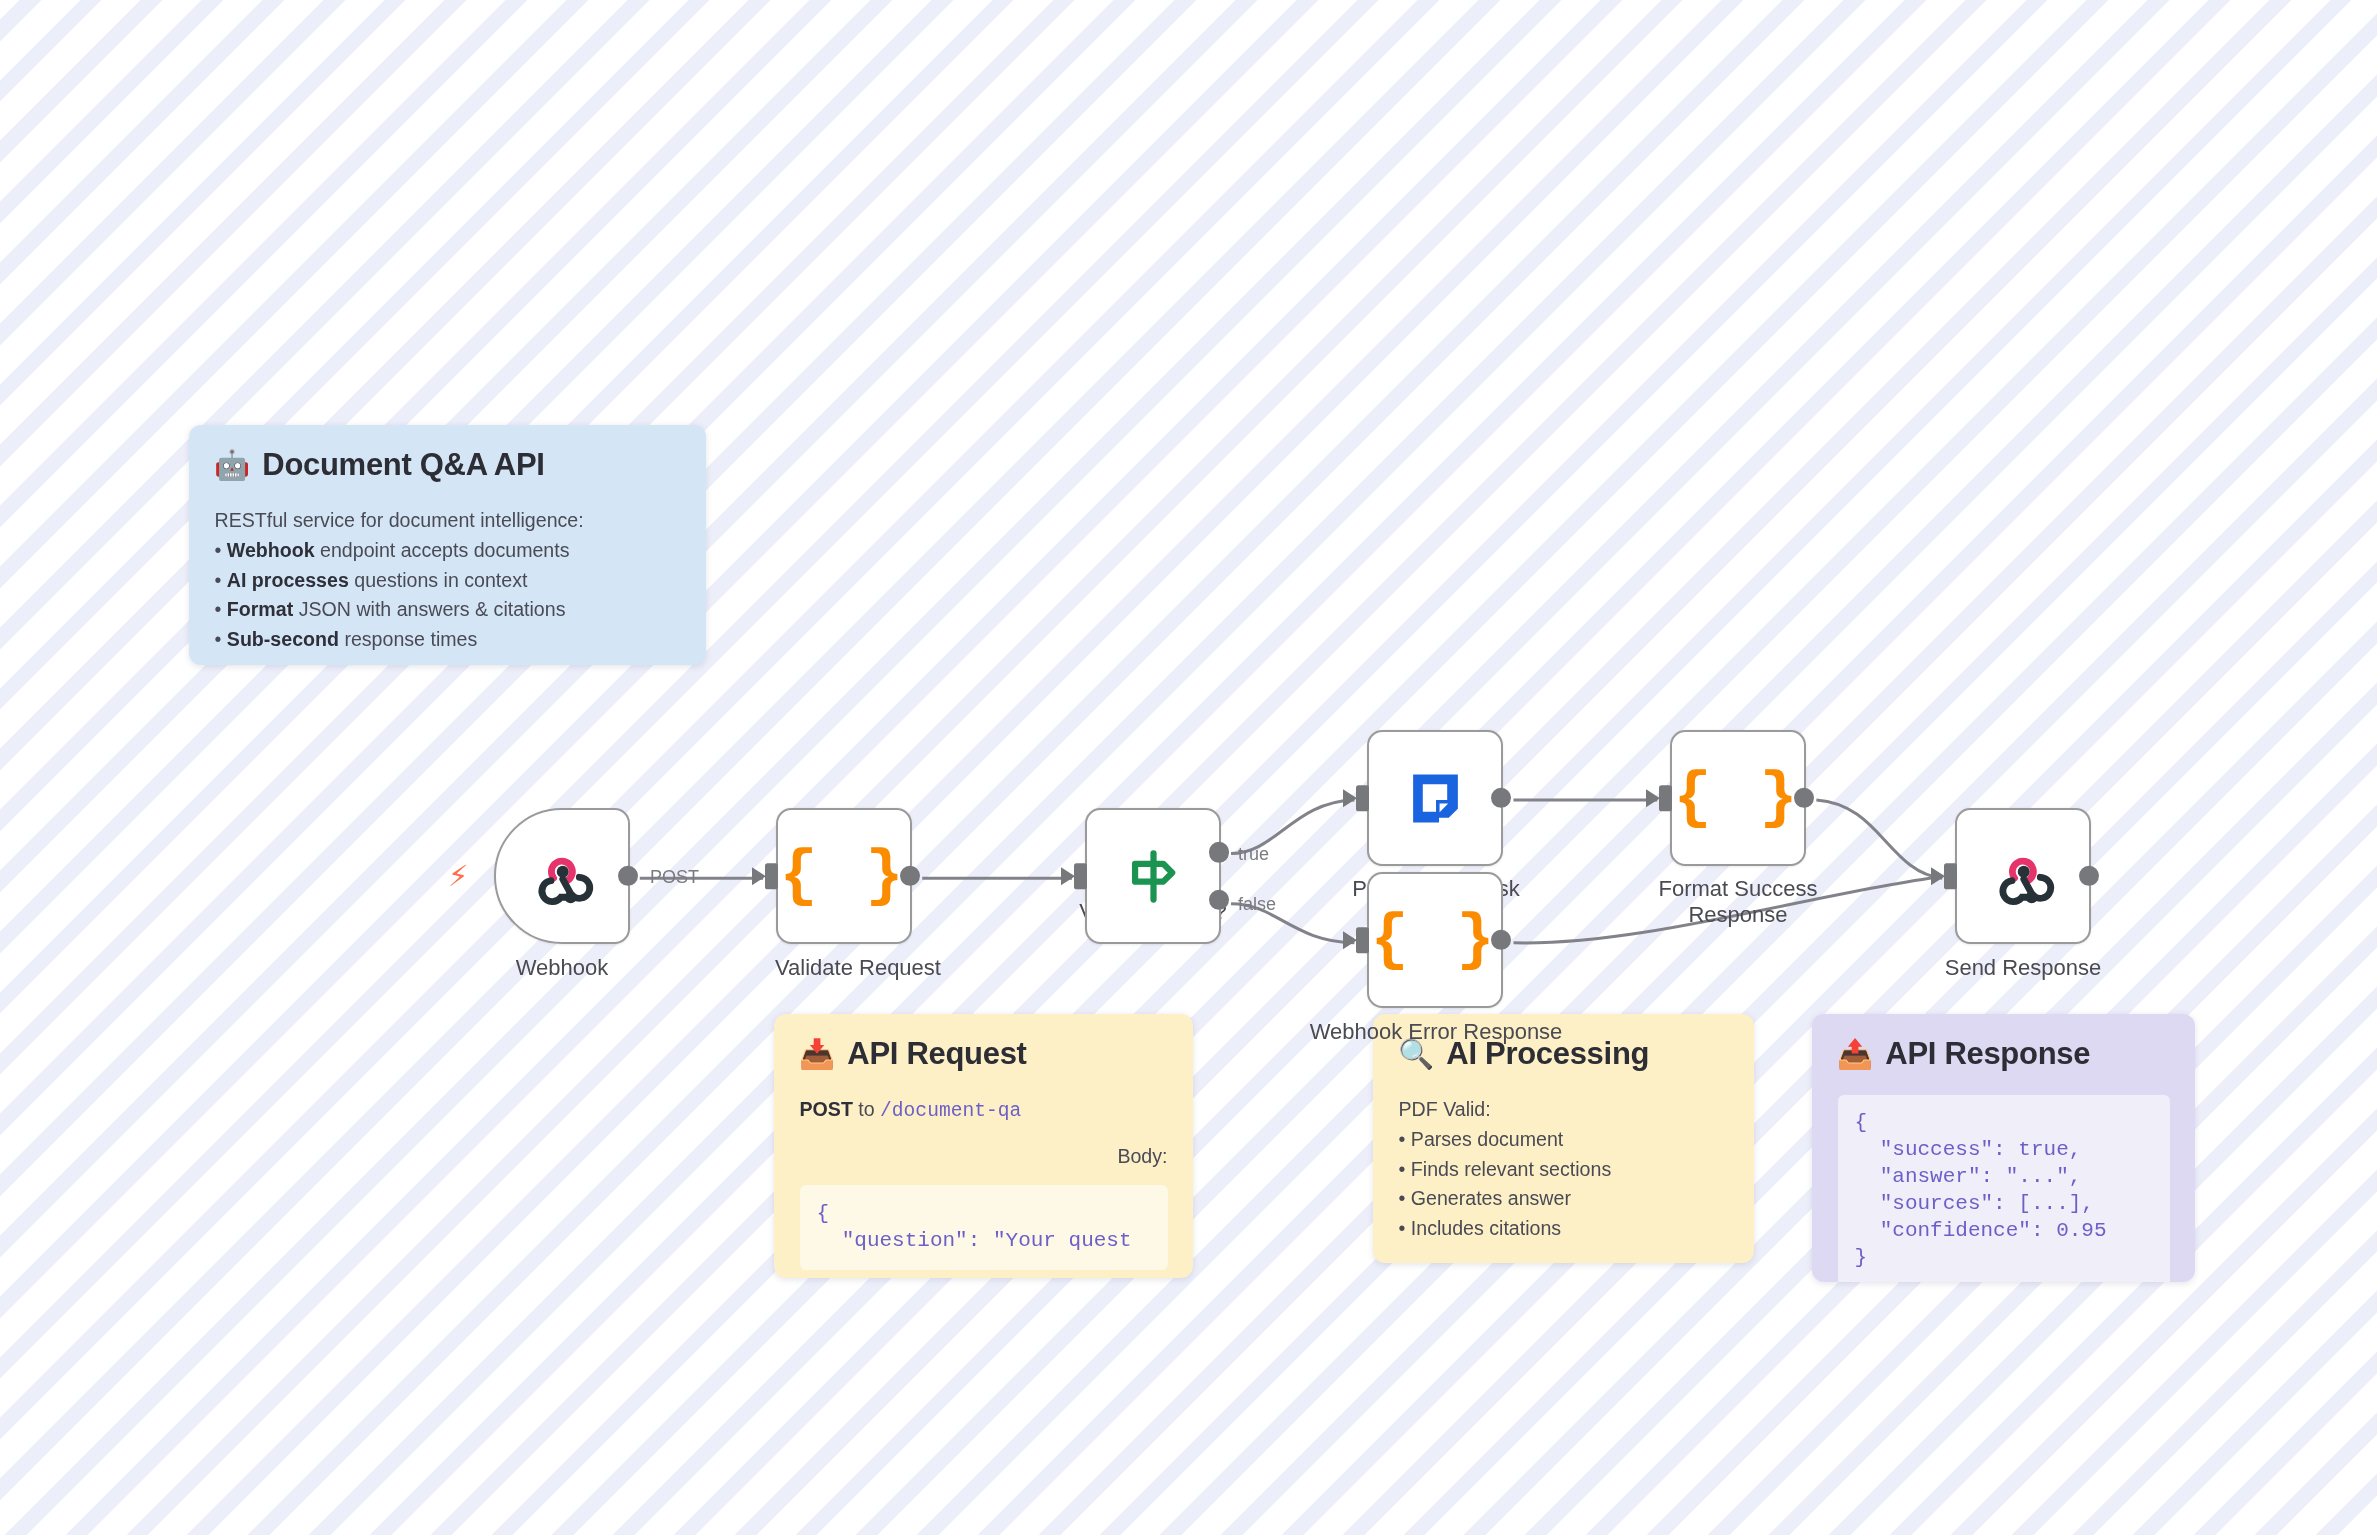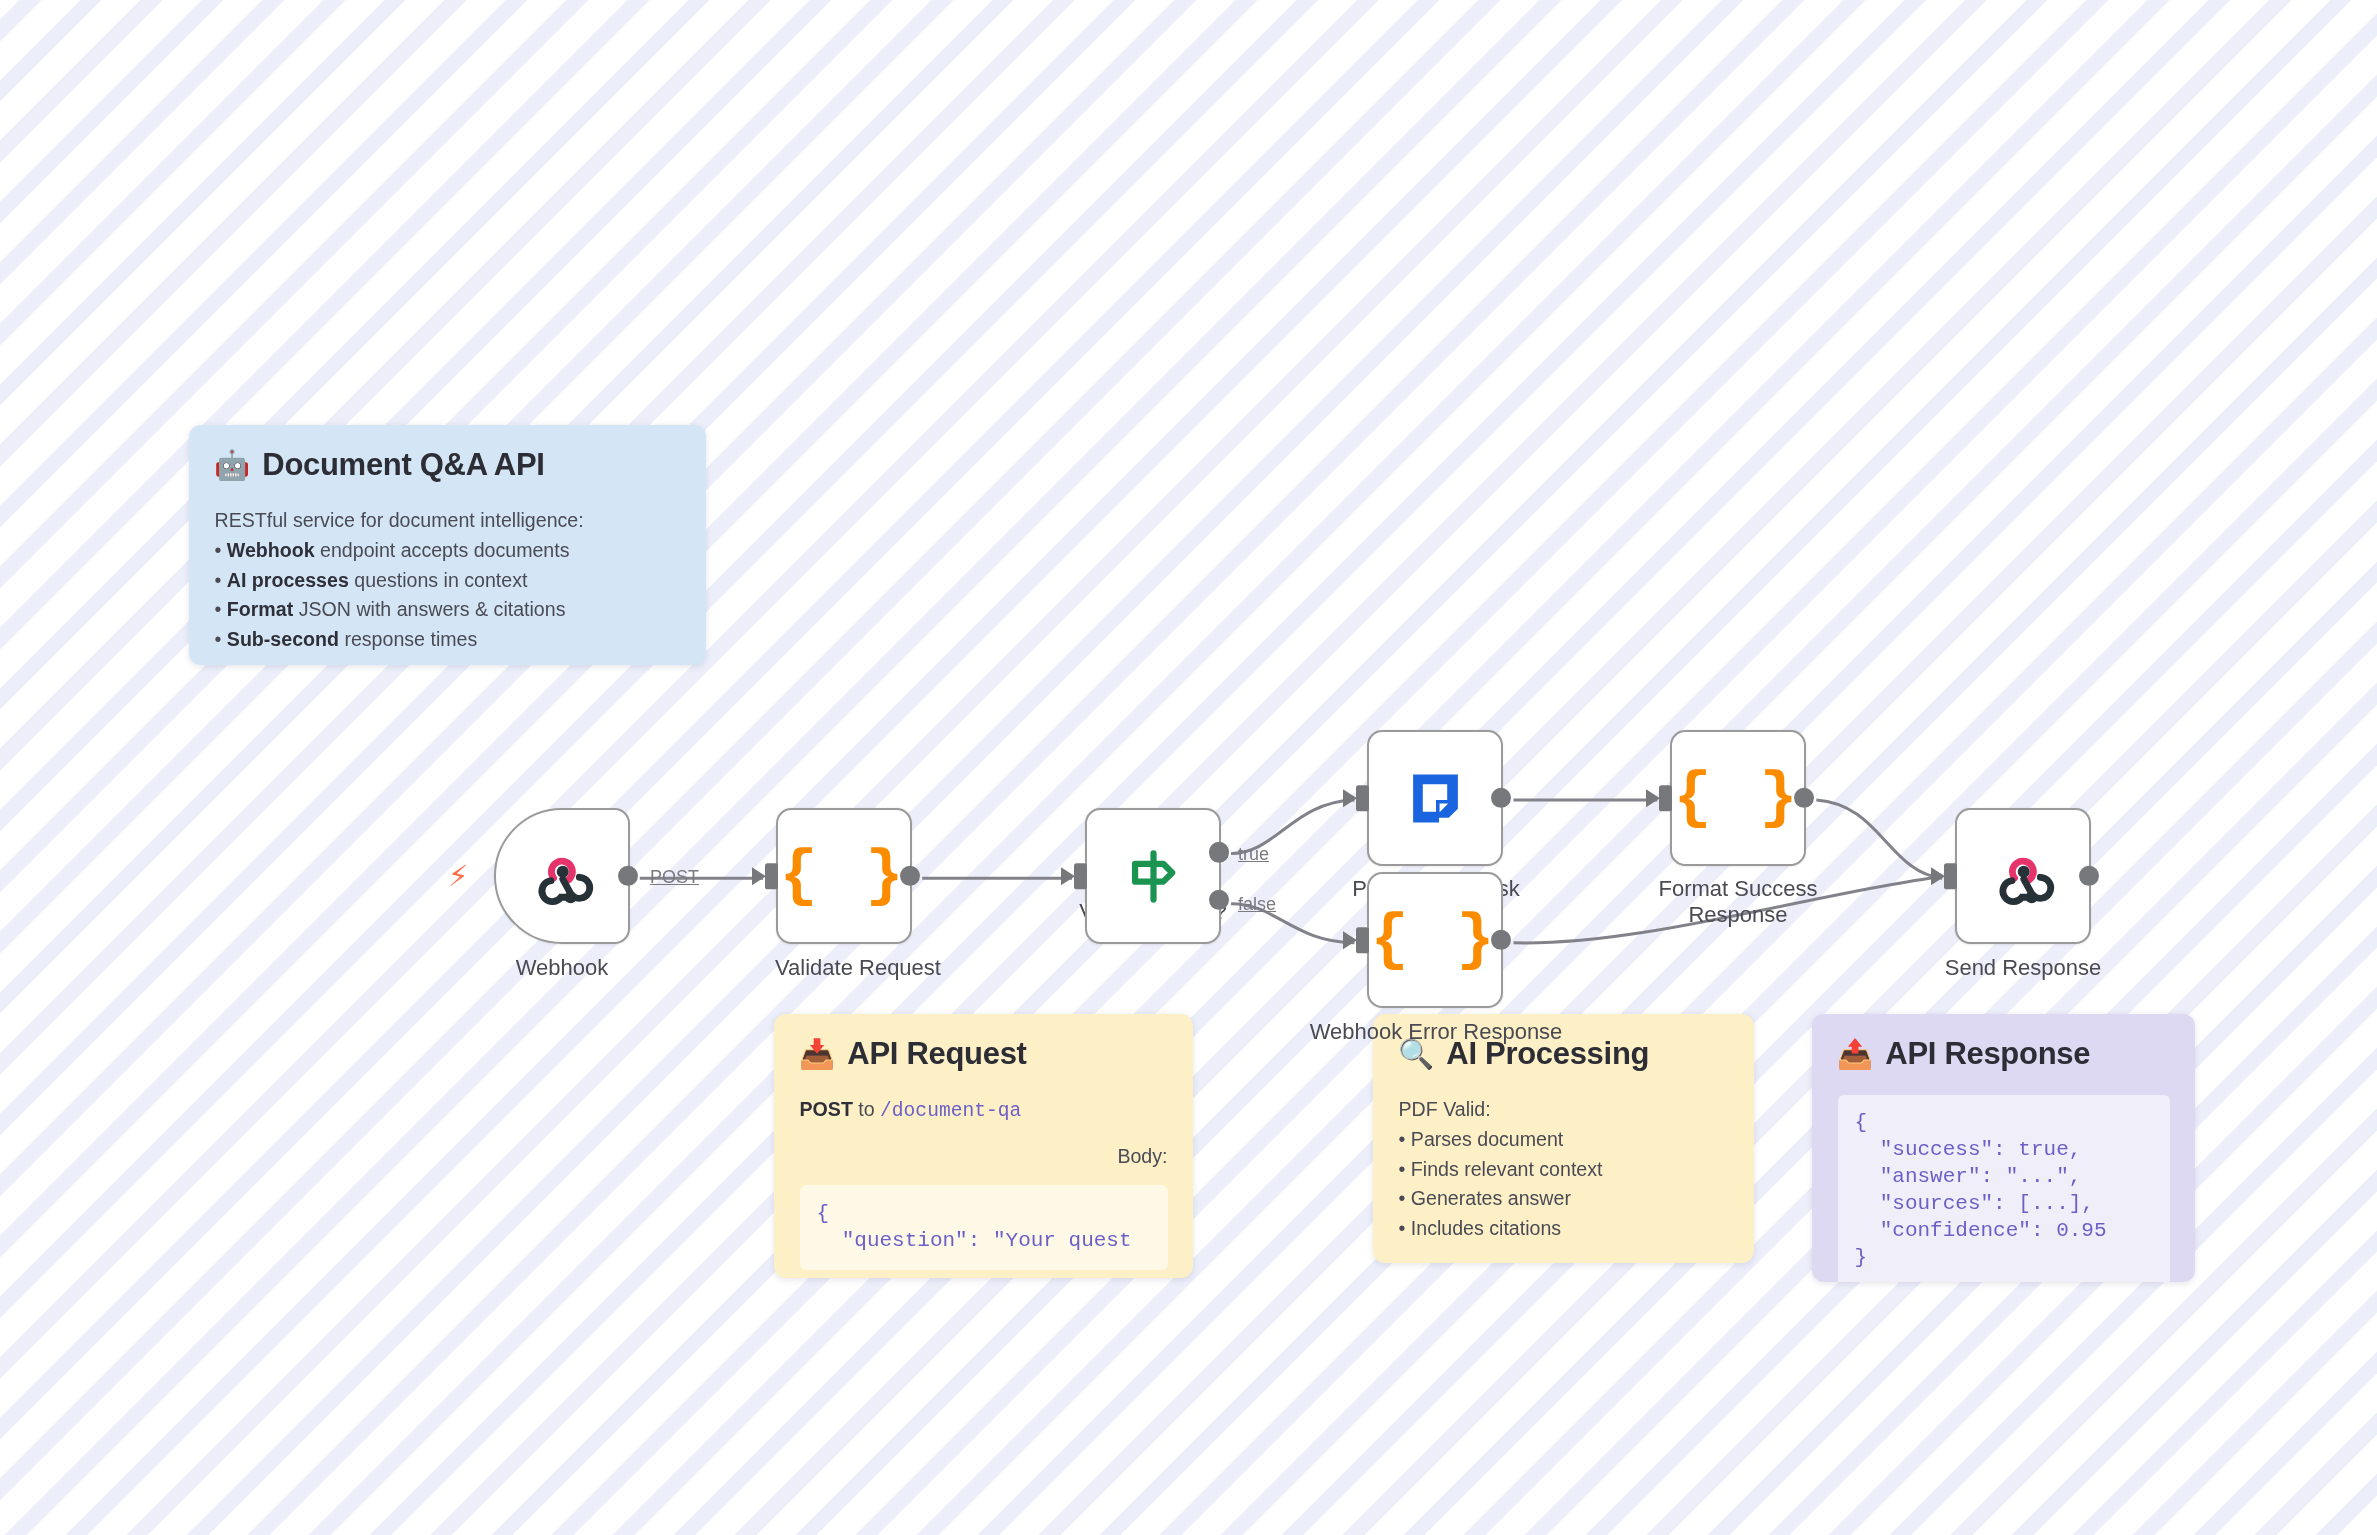--- a/index.html
+++ b/index.html
@@ -161,21 +161,20 @@
     border-bottom: 9.4px solid transparent;
   }
 
   .edge-label {
     position: absolute;
     font-size: 18px;
     color: #7a7a80;
     background: transparent;
     z-index: 8;
     white-space: nowrap;
-    text-decoration: underline;
   }
 
   .bolt {
     position: absolute;
     font-size: 29px;
     color: #ff6d49;
     z-index: 11;
     line-height: 1;
   }
 
@@ -250,21 +249,21 @@
   </div>
 
   <div class="sticky note-amber" style="left:1373px; top:1014px; width:381px; height:249px;">
     <div class="sticky-title">
       <span class="sticky-emoji">🔍</span>
       <span>AI Processing</span>
     </div>
     <div class="sticky-body">
       <div>PDF Valid:</div>
       <div class="li">• <span>Parses document</span></div>
-      <div class="li">• <span>Finds relevant context</span></div>
+      <div class="li">• <span>Finds relevant sections</span></div>
       <div class="li">• <span>Generates answer</span></div>
       <div class="li">• <span>Includes citations</span></div>
     </div>
   </div>
 
   <div class="sticky note-lilac" style="left:1812px; top:1014px; width:383px; height:268px;">
     <div class="sticky-title">
       <span class="sticky-emoji">📤</span>
       <span>API Response</span>
     </div>

